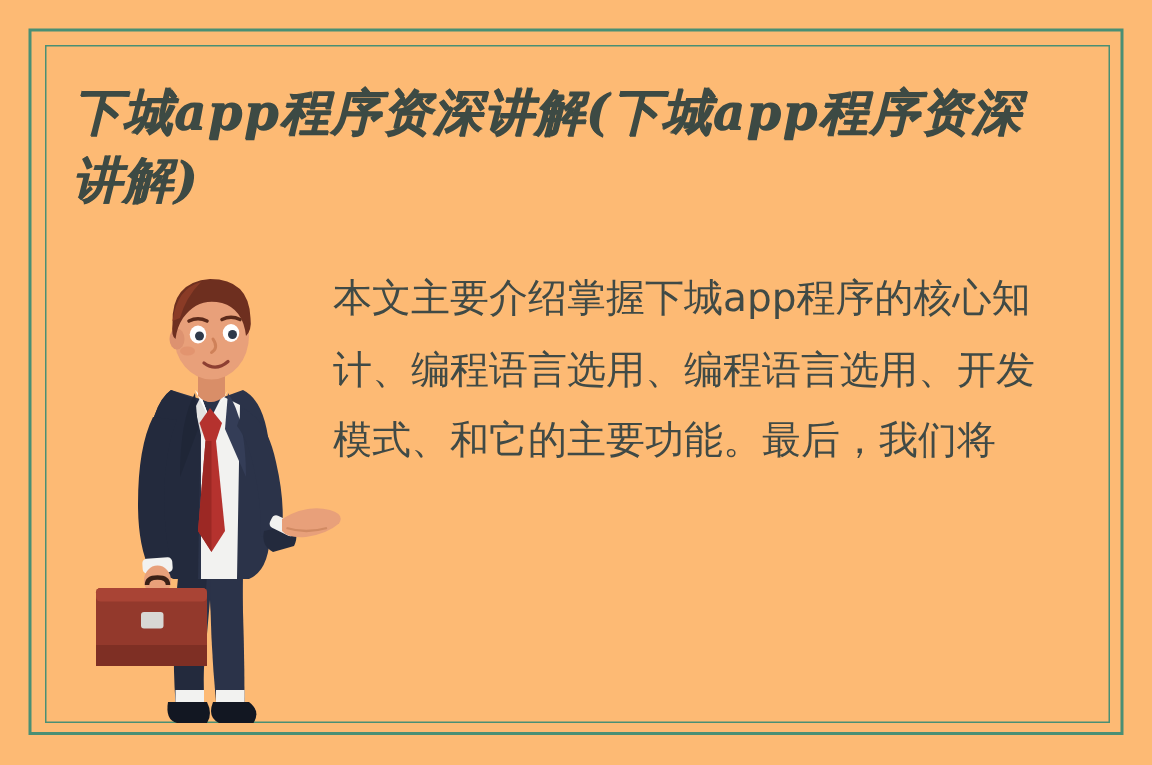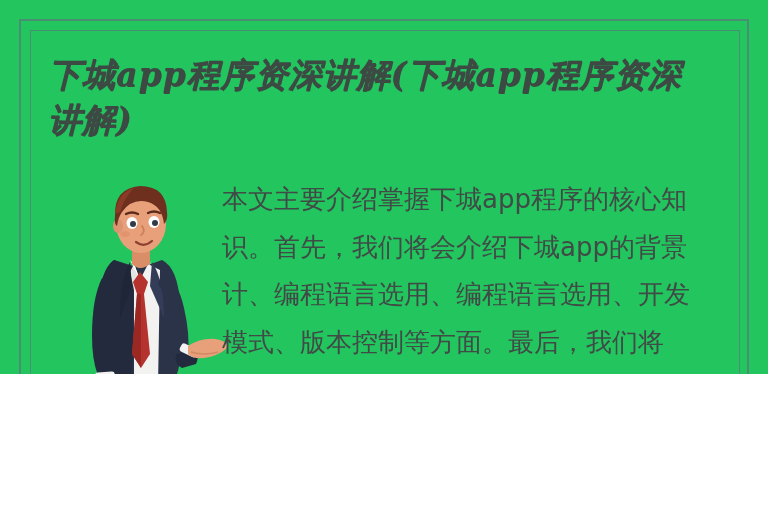--- a/index.html
+++ b/index.html
@@ -10,22 +10,22 @@
   body {
     width: 768px;
     height: 510px;
     overflow: hidden;
     font-family: "Liberation Sans", sans-serif;
   }
 
   #card {
     position: relative;
     width: 768px;
-    height: 374px;
-    background: #22c55e;
+    height: 510px;
+    background: #fdba74;
     overflow: hidden;
   }
 
   
   .frame-outer {
     position: absolute;
     left: 19px;
     top: 19px;
     width: 730px;
     height: 471px;
@@ -179,18 +179,17 @@
 
         <path d="M74 74 Q82 80 90 73" fill="none" stroke="#8d3f32" stroke-width="2.2" stroke-linecap="round"></path>
 
         <ellipse cx="63" cy="66" rx="5" ry="3" fill="#dd8b66" opacity="0.55"></ellipse>
       </g>
     </svg>
   </div>
 
   <div class="body-text">
     <span class="line">本文主要介绍掌握下城app程序的核心知</span>
-    <span class="line">识。首先，我们将会介绍下城app的背景</span>
     <span class="line">计、编程语言选用、编程语言选用、开发</span>
-    <span class="line">模式、版本控制等方面。最后，我们将</span>
+    <span class="line">模式、和它的主要功能。最后，我们将</span>
   </div>
 
 </div>
 
 </body></html>

